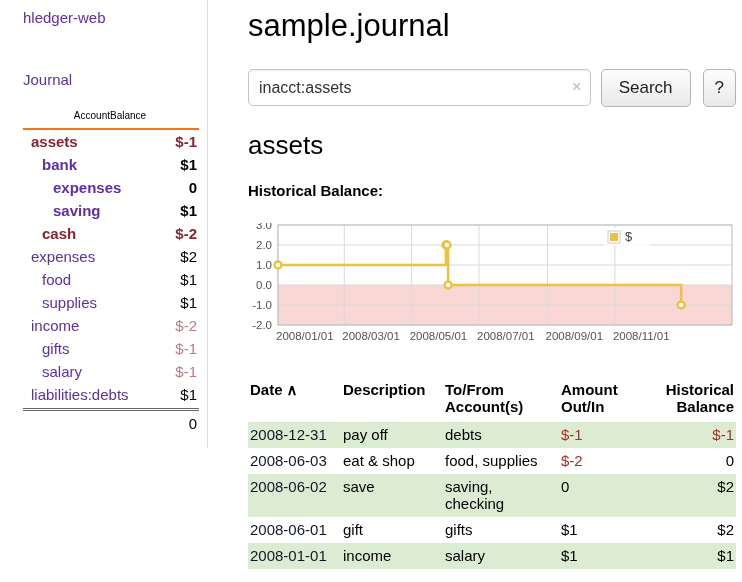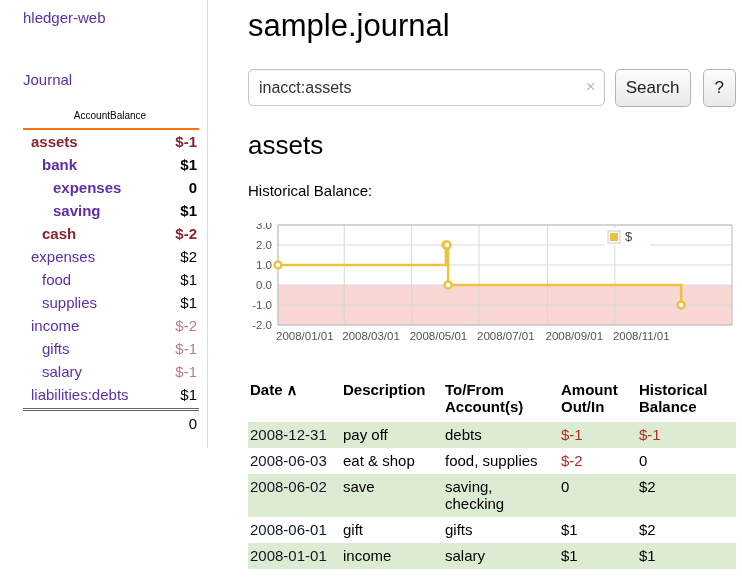--- a/index.html
+++ b/index.html
@@ -35,40 +35,40 @@
   
   .main{position:absolute;left:248px;top:0;width:488px}
   .page-title{font-size:31px;font-weight:400;margin:8px 0 0;color:#000}
   .search-row{display:flex;align-items:flex-start;margin-top:25px}
   .search-box{position:relative;width:360px}
   .search-input{width:100%;height:37px;box-sizing:border-box;
     border:1px solid #c6c6c6;border-radius:5px;padding:0 30px 0 10px;
     font-size:16px;color:#333;font-family:inherit;
     box-shadow:inset 0 1px 2px rgba(0,0,0,0.07);outline:none;background:#fff}
   .clear-icon{position:absolute;right:9px;top:8px;color:#b9b9b9;font-size:17px;line-height:20px;cursor:pointer}
-  .btn{margin-left:10px;height:38px;padding:0 10px;font-size:17px;color:#222;
+  .btn{margin-left:10px;height:38px;padding:0 17px;font-size:17px;color:#222;
     background:linear-gradient(#fdfdfd,#e9e9e9);border:1px solid #b3b3b3;
     border-radius:5px;font-family:inherit;cursor:pointer}
   .btn.help{margin-left:12px;padding:0 11px}
   .account-heading{font-size:26px;font-weight:400;margin:23px 0 0}
-  .chart-title{font-size:15px;font-weight:normal;margin-top:21px}
+  .chart-title{font-size:15px;font-weight:bold;margin-top:21px}
   .chart{margin-top:24px}
   svg text.tick{font-size:11.5px;fill:#545454;font-family:"Liberation Sans",sans-serif}
   svg text.legend-label{font-size:13px;fill:#444;font-family:"Liberation Sans",sans-serif}
 
   
   .register{margin-top:30px;font-size:15px}
   .reg-header{display:flex;font-weight:bold;line-height:17px;margin-bottom:7px}
   .reg-row{display:flex;padding:4px 0 5px;line-height:17px}
   .reg-row.green{background:#dcecd3}
   .c-date{width:95px;padding-left:2px;box-sizing:border-box}
   .c-desc{width:102px}
   .c-acct{width:116px;padding-right:8px;box-sizing:border-box}
   .c-amt{width:78px;text-align:left}
-  .c-bal{flex:1;text-align:left;padding-right:2px}
+  .c-bal{flex:1;text-align:right;padding-right:2px}
   .c-date a{color:#0f172a}
   .neg{color:#b02b28}
   .sort{font-weight:bold;font-size:15px;margin-left:4px}
 </style>
 </head>
 <body>
 
 <div class="sidebar">
   <a class="brand">hledger-web</a>
   <a class="journal-link">Journal</a>

